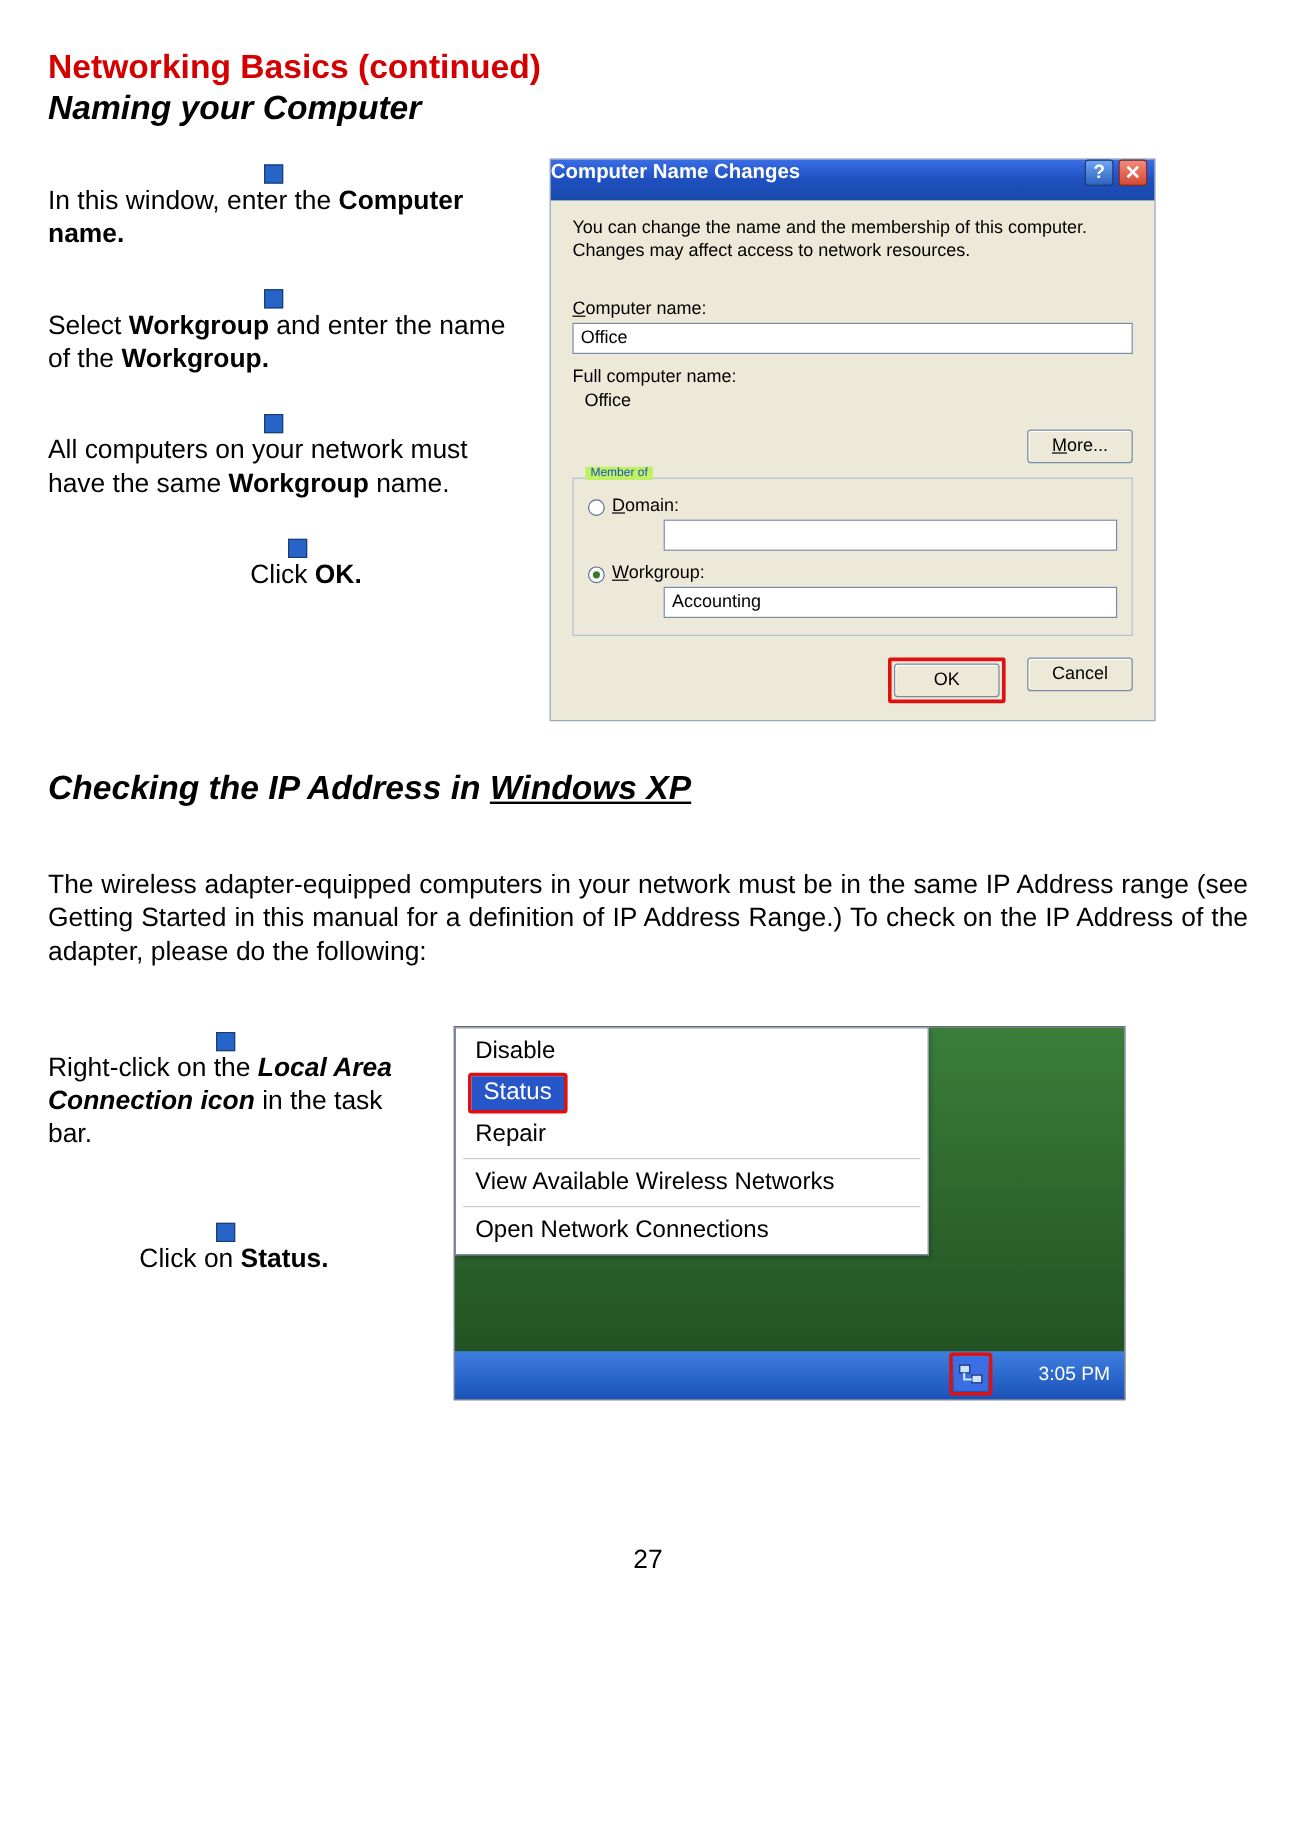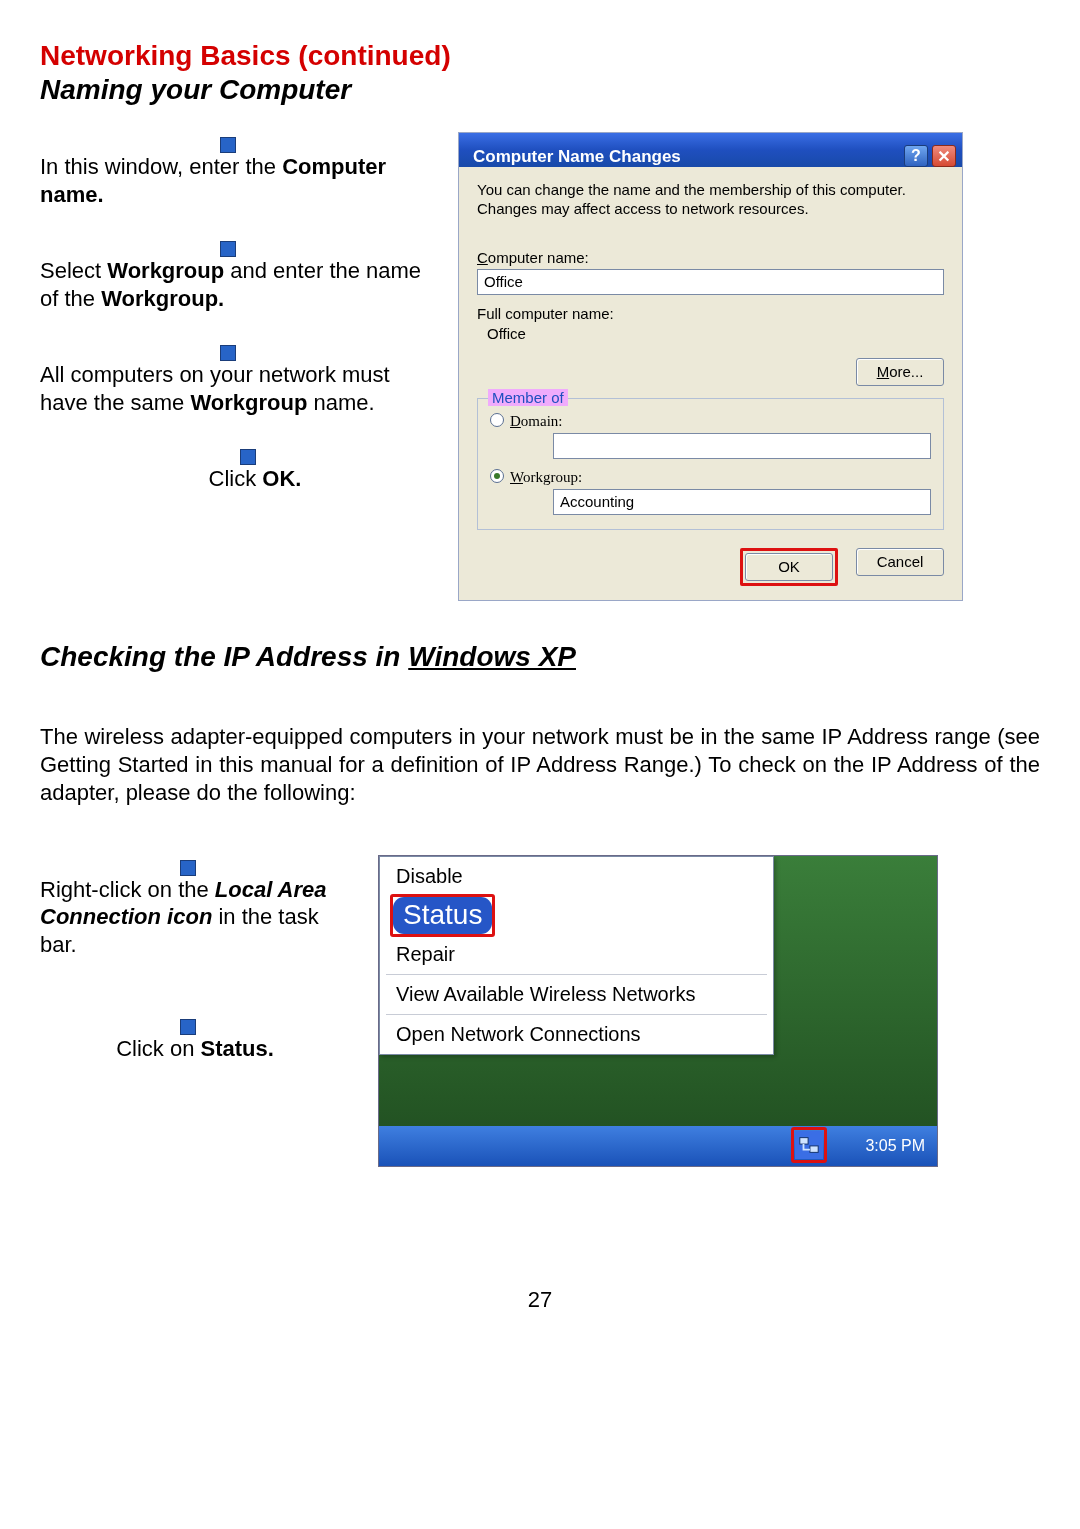--- a/index.html
+++ b/index.html
@@ -15,56 +15,56 @@
   .subtitle { font-style: italic; font-weight: bold; font-size: 28px; margin-bottom: 26px; }
   .section-row { display: flex; gap: 28px; align-items: flex-start; }
   .bullets { flex: 0 0 390px; }
   .bullet { display: flex; align-items: center; margin-bottom: 28px; font-size: 22px; line-height: 1.25; flex-direction: column; }
   .bullet .sq { width: 16px; height: 16px; background: #2764c7; border: 1px solid #1a3d7a; flex: 0 0 16px; margin-right: 14px; margin-top: 5px; }
   .bullet .txt b { font-weight: bold; }
   .bullet .txt .bi { font-weight: bold; font-style: italic; }
 
   
   .xp-dialog { width: 505px; border: 1px solid #9aa7c7; background: #ece9d8; font-family: Tahoma, Arial, sans-serif; font-size: 15px; }
-  .xp-titlebar { height: 34px; background: linear-gradient(to bottom,#3a6ee5,#1f4fbf 50%,#184aa9); display: flex; align-items: flex-end; padding: 0 6px 0 14px; color: #fff; font-weight: bold; font-size: 17px; }
+  .xp-titlebar { height: 34px; background: linear-gradient(to bottom,#3a6ee5,#1f4fbf 50%,#184aa9); display: flex; align-items: flex-start; padding: 0 6px 0 0; color: #fff; font-weight: bold; font-size: 17px; }
   .xp-titlebar .ttl { flex: 1; }
   .xp-btn { width: 24px; height: 22px; margin-left: 4px; display: flex; align-items: center; justify-content: center; border-radius: 3px; font-weight: bold; font-size: 16px; }
   .xp-help { background: linear-gradient(to bottom,#6fa6f0,#2f63c0); border: 1px solid #1b3c7a; color: #fff; }
   .xp-close { background: linear-gradient(to bottom,#ef8b7d,#d64a33); border: 1px solid #8a2b1c; color: #fff; }
   .xp-body { padding: 14px 18px 14px 18px; color: #000; }
   .xp-body .desc { font-size: 15px; margin-bottom: 30px; line-height: 1.25; }
   .lbl { font-size: 15px; margin-bottom: 3px; }
   .u { text-decoration: underline; }
   .xp-input { width: 100%; height: 26px; border: 1px solid #7a8aa5; background: #fff; padding: 2px 6px; font-family: Tahoma, Arial, sans-serif; font-size: 15px; }
   .fullname { margin-top: 10px; }
   .fullname .val { padding-left: 10px; }
   .more-row { display: flex; justify-content: flex-end; margin: 16px 0 12px 0; }
   .xp-button { min-width: 88px; height: 28px; background: #ece9d8; border: 1px solid #7a8aa5; border-radius: 3px; font-family: Tahoma, Arial, sans-serif; font-size: 15px; padding: 0 12px; box-shadow: inset 1px 1px 0 #fff; cursor: pointer; }
   .fieldset { border: 1px solid #b3c0d6; padding: 4px 12px 14px 12px; position: relative; margin-top: 6px; }
-  .legend { position: absolute; top: -10px; left: 10px; background: #f0abfc; padding: 0 4px; color: #1f4fbf; font-size: 15px; }
-  .radio-row { display: flex; align-items: flex-start; gap: 6px; margin-top: 10px; font-size: 15px; font-family: Liberation Serif, serif; }
+  .legend { position: absolute; top: -10px; left: 10px; background: #bef264; padding: 0 4px; color: #1f4fbf; font-size: 10px; }
+  .radio-row { display: flex; align-items: flex-end; gap: 6px; margin-top: 10px; font-size: 15px; }
   .radio { width: 14px; height: 14px; border: 1px solid #5a6f92; border-radius: 50%; background: #fff; display: inline-flex; align-items: center; justify-content: center; flex: 0 0 14px; }
   .radio-dot { width: 6px; height: 6px; border-radius: 50%; background: #3a7a2a; }
   .indented-input { margin-left: 30px; margin-top: 3px; padding-left: 33px; }
   .dlg-buttons { display: flex; justify-content: flex-end; gap: 18px; margin-top: 18px; }
   .btn-ok-wrap { border: 3px solid #d11; padding: 2px; border-radius: 2px; }
 
   
   .subtitle2 { font-style: italic; font-weight: bold; font-size: 28px; margin: 40px 0 50px 0; }
   .subtitle2 .uline { text-decoration: underline; }
   .para { font-size: 22px; line-height: 1.28; text-align: justify; margin-bottom: 48px; }
 
   
   .tray-shot { width: 560px; height: 312px; border: 1px solid #6a6a88; background: linear-gradient(to bottom,#3a7e3a,#1f4c1f); position: relative; overflow: hidden; font-family: Tahoma, Arial, sans-serif; }
   .ctx-menu { position: absolute; left: 0; top: 0; width: 395px; background: #fff; border: 1px solid #7a8aa5; padding: 4px 0; box-shadow: 2px 2px 4px rgba(0,0,0,.25); }
   .ctx-item { padding: 4px 16px; font-size: 20px; }
   .ctx-sep { height: 1px; background: #c8ccd6; margin: 4px 6px; }
   .ctx-status-wrap { padding: 2px 10px; }
   .ctx-status-hl { border: 3px solid #d11; border-radius: 3px; display: inline-block; }
-  .ctx-status { background: #2656c7; color: #fff; padding: 2px 10px 3px 10px; font-size: 28px; display: inline-block; border-radius: 11px; }
+  .ctx-status { background: #2656c7; color: #fff; padding: 2px 10px 3px 10px; font-size: 20px; display: inline-block; }
   .taskbar { position: absolute; left: 0; right: 0; bottom: 0; height: 40px; background: linear-gradient(to bottom,#3f7fe0,#1a52b8); display: flex; align-items: center; justify-content: flex-end; padding-right: 12px; color: #fff; font-size: 16px; gap: 10px; }
   .tray-icon-wrap { border: 3px solid #d11; border-radius: 3px; padding: 1px; position: absolute; bottom: 3px; right: 110px; }
   .tray-icon { width: 28px; height: 28px; background: #3a6ee5; display: flex; align-items: center; justify-content: center; }
   .tray-icon svg { width: 22px; height: 22px; }
 
   .bullets2 { flex: 0 0 310px; }
   .bullets2 .bullet { margin-bottom: 56px; }
 
   .page-num { text-align: center; font-size: 22px; margin-top: 120px; }
 </style>

